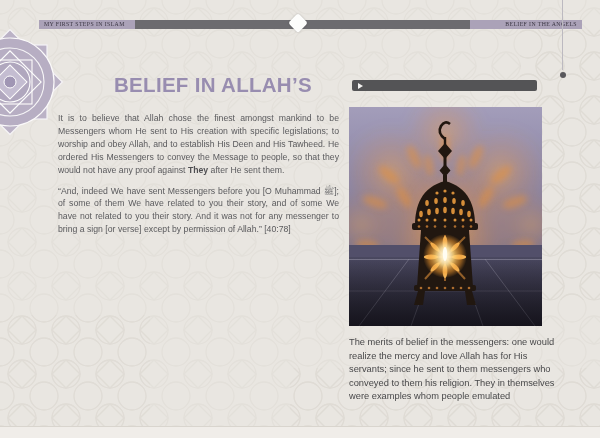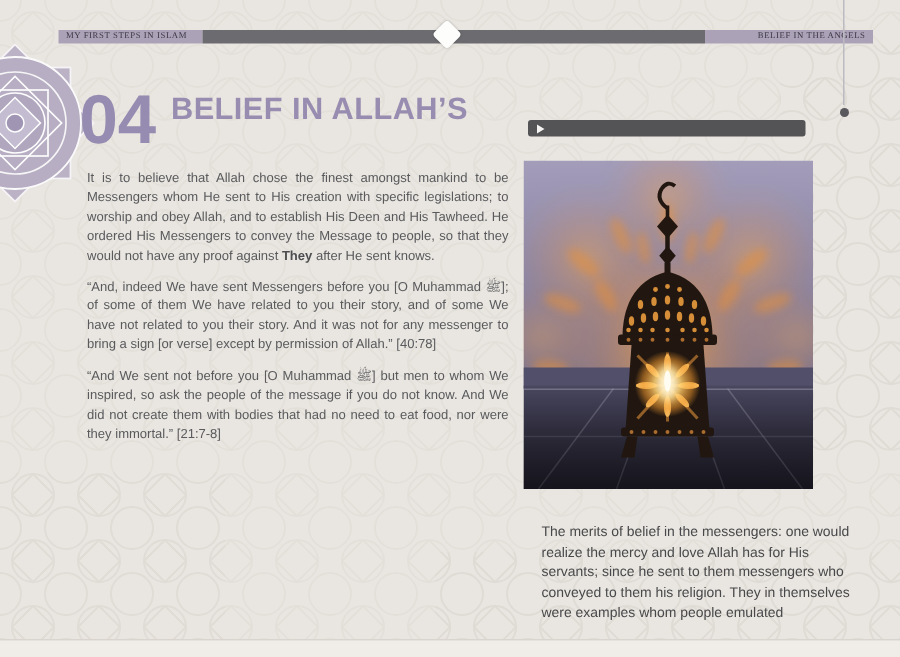--- a/index.html
+++ b/index.html
@@ -16,36 +16,36 @@
   .band-right{left:470px;width:112px;background:#aba2b8;text-align:right;padding-right:5px;box-sizing:border-box;}
   .diamond{position:absolute;left:291px;top:16px;width:14px;height:14px;background:#fdfdfc;border-radius:2.5px;
     transform:rotate(45deg);box-shadow:0 0 2px rgba(0,0,0,.25);}
 
   
   .plumb-line{position:absolute;left:562px;top:0;width:1px;height:70px;background:#bcb9c0;}
   .plumb-dot{position:absolute;left:560px;top:72px;width:6px;height:6px;border-radius:50%;background:#59585c;}
 
   
   .chapter-num{position:absolute;left:53px;top:55px;font-size:46px;font-weight:bold;color:#968bb0;line-height:48px;}
-  .page-title{position:absolute;left:114px;top:60px;margin:0;font-size:20.5px;font-weight:bold;color:#988db0;
+  .page-title{position:absolute;left:114px;top:72px;margin:0;font-size:20.5px;font-weight:bold;color:#988db0;
     line-height:25px;letter-spacing:.3px;}
 
   
   .bodycol{position:absolute;left:58px;top:112px;width:281px;color:#5a5a5d;font-size:8.7px;line-height:12.9px;
     text-align:justify;}
   .bodycol p{margin:0 0 8px 0;}
   .bodycol b{color:#4e4e51;}
 
   
   .audiobar{position:absolute;left:352px;top:80px;width:185px;height:11px;background:#545456;border-radius:2px;
     cursor:pointer;}
   .play-icon{position:absolute;left:6px;top:2.5px;width:0;height:0;border-top:3px solid transparent;
     border-bottom:3px solid transparent;border-left:5px solid #f5f4f2;}
   .photo{position:absolute;left:349px;top:107px;}
-  .caption{position:absolute;left:349px;top:336px;width:212px;margin:12px;color:#48484a;font-size:9.3px;line-height:13.6px;}
+  .caption{position:absolute;left:349px;top:336px;width:212px;margin:0;color:#48484a;font-size:9.3px;line-height:13.6px;}
 
   .bottom-edge{position:absolute;left:0;top:426px;width:600px;height:12px;background:#f0ede9;border-top:1px solid #d9d5ce;}
 </style>
 </head>
 <body>
 
 <div class="page">
 
   <svg class="bg-pattern" width="600" height="438">
     <defs>
@@ -82,27 +82,25 @@
   </svg>
 
   <div class="topbar-band band-left">MY FIRST STEPS IN ISLAM</div>
   <div class="topbar-band band-dark"></div>
   <div class="topbar-band band-right">BELIEF IN THE ANGELS</div>
   <div class="diamond"></div>
 
   <div class="plumb-line"></div>
   <div class="plumb-dot"></div>
 
-  <div class="chapter-num">04</div>
   <h1 class="page-title"><span>BELIEF IN ALLAH’S</span><br></h1>
 
   <div class="bodycol">
-    <p><span>It is to believe that Allah chose the finest amongst mankind to be Messengers whom He sent to His creation with specific legislations; to worship and obey Allah, and to establish His Deen and His Tawheed. He ordered His Messengers to convey the Message to people, so that they would not have any proof against </span><b>They</b><span> after He sent knows.</span></p>
+    <p><span>It is to believe that Allah chose the finest amongst mankind to be Messengers whom He sent to His creation with specific legislations; to worship and obey Allah, and to establish His Deen and His Tawheed. He ordered His Messengers to convey the Message to people, so that they would not have any proof against </span><b>They</b><span> after He sent them.</span></p>
     <p>“And, indeed We have sent Messengers before you [O Muhammad ﷺ]; of some of them We have related to you their story, and of some We have not related to you their story. And it was not for any messenger to bring a sign [or verse] except by permission of Allah.” [40:78]</p>
-    <p>“And We sent not before you [O Muhammad ﷺ] but men to whom We inspired, so ask the people of the message if you do not know. And We did not create them with bodies that had no need to eat food, nor were they immortal.” [21:7-8]</p>
   </div>
 
   <div class="audiobar">
     <span class="play-icon"></span>
   </div>
 
   <svg class="photo" width="193" height="219" viewBox="0 0 193 219">
     <defs>
       <linearGradient id="wallG" x1="0" y1="0" x2="0" y2="1">
         <stop offset="0" stop-color="#a39dba"></stop>

